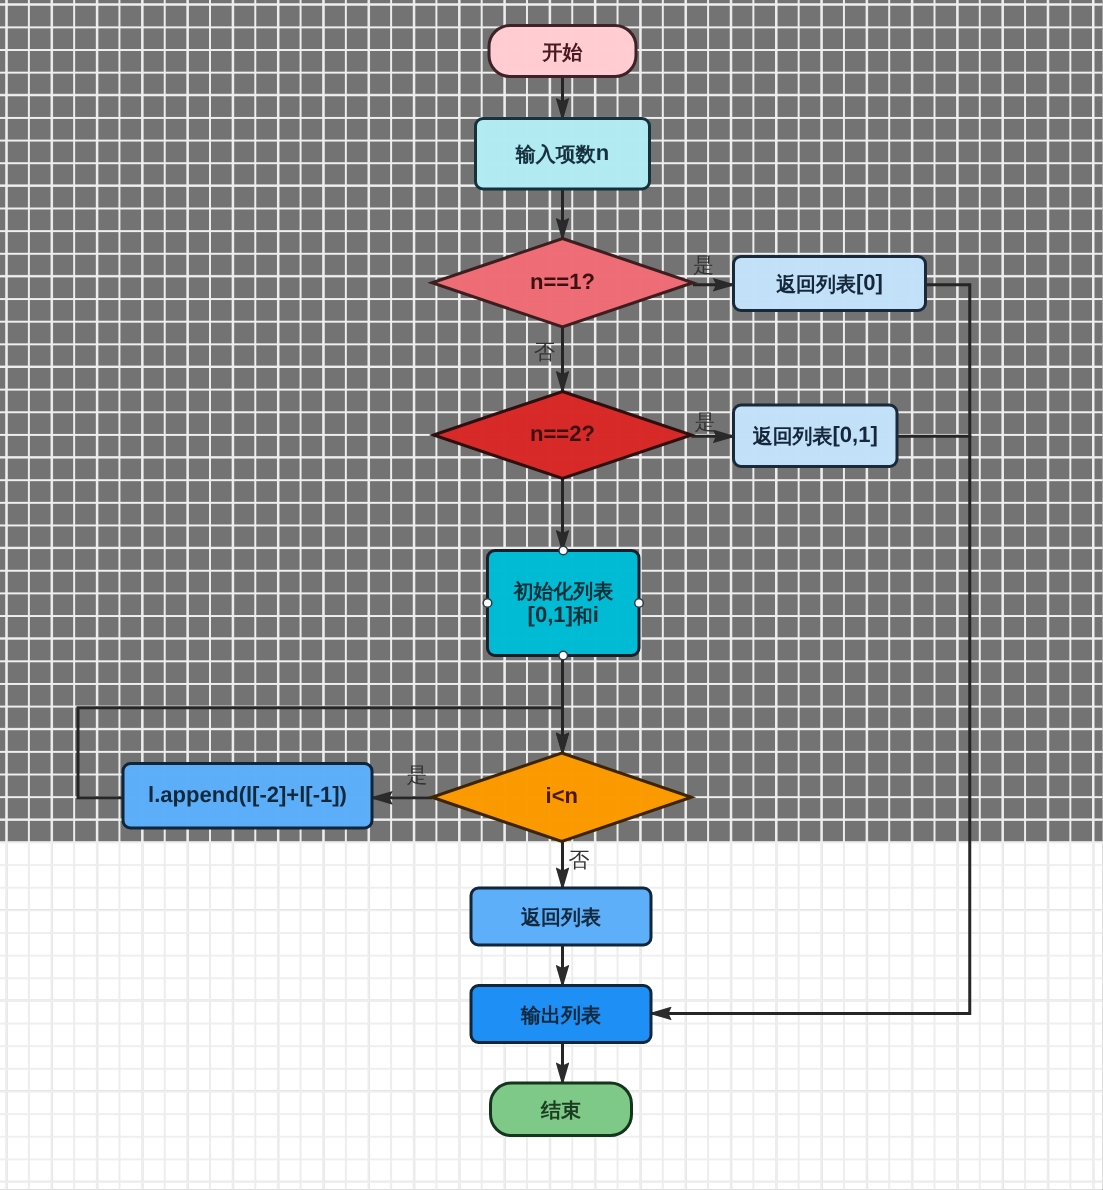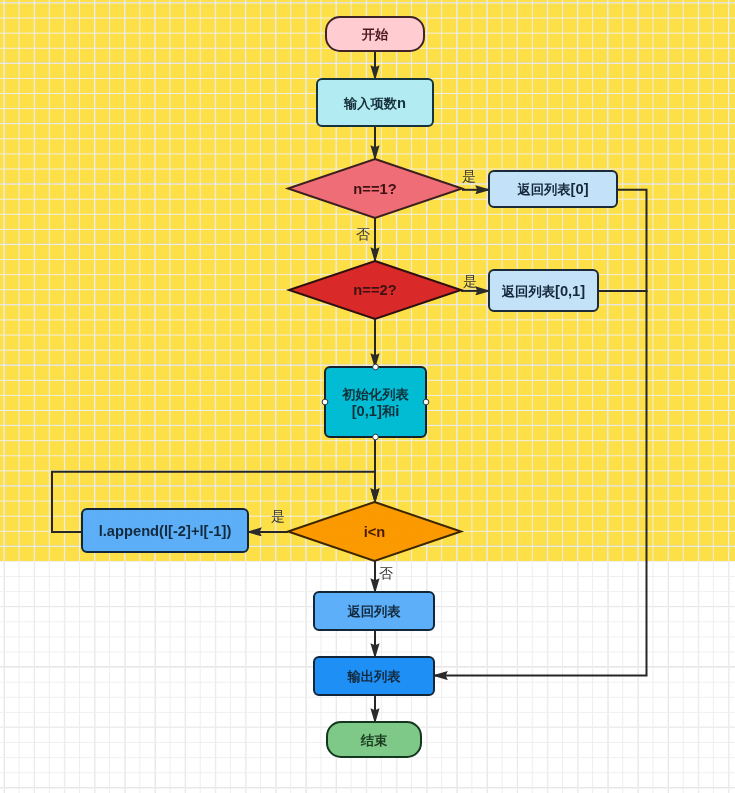--- a/index.html
+++ b/index.html
@@ -1,19 +1,19 @@
 <!DOCTYPE html>
 <html><head>
 <meta charset="utf-8">
 <title>flowchart</title>
 <style>
   html,body{margin:0;padding:0;background:#ffffff;}
   body{width:735px;height:793px;overflow:hidden;
        font-family:"Liberation Sans",sans-serif;}
-  #canvas{position:relative;width:735px;height:561px;background:#fde047;}
+  #canvas{position:relative;width:735px;height:561px;background:#737373;}
   #grid{position:absolute;left:0;top:0;width:735px;height:793px;
     background-image:
       linear-gradient(to right, #ededed 1px, transparent 1px),
       linear-gradient(to bottom, #efefef 1px, transparent 1px),
       linear-gradient(to right, #e2e2e2 1px, transparent 1px),
       linear-gradient(to bottom, #d2d2d2 1px, transparent 1px);
     background-size:15.1px 15.1px,15.1px 15.1px,30.2px 30.2px,60.4px 60.4px;
     background-position:3.5px 2.5px,3.5px 2.5px,3.9px 0px,0px 2.1px;
   }
   svg#fc{position:absolute;left:0;top:0;width:735px;height:793px;display:block;opacity:0.999;will-change:opacity;transform:translateZ(0);}

